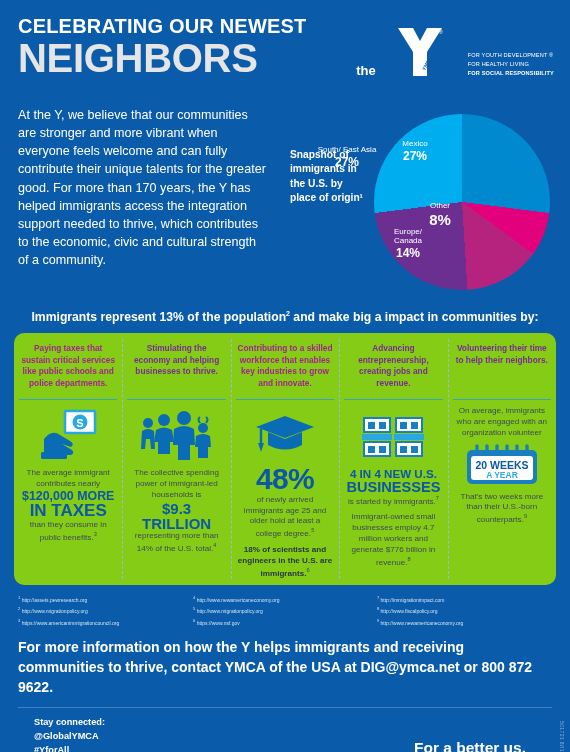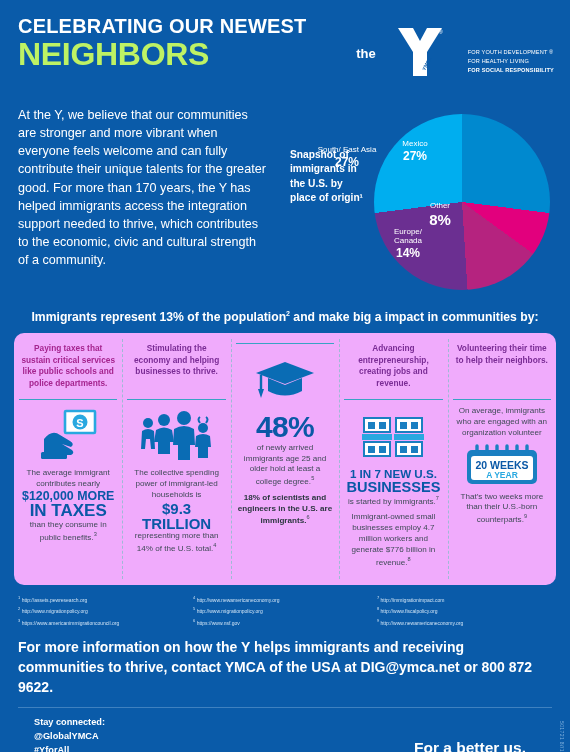--- a/index.html
+++ b/index.html
@@ -13,26 +13,26 @@
   }
   .page { width: 570px; height: 752px; position: relative; background: #0a5ba9; }
 
   
   .header { position: relative; height: 100px; padding: 16px 18px 0 18px; }
   .hdr-line1 {
     color: #ffffff; font-weight: bold; font-size: 20px; letter-spacing: .2px;
     line-height: 1.05;
   }
   .hdr-line2 {
-    color: #bef264; font-weight: bold; font-size: 32px; line-height: .98;
+    color: #e5e5e5; font-weight: bold; font-size: 40px; line-height: .98;
     letter-spacing: -.3px; margin-top: 2px;
   }
   .logo-block {
     position: absolute; right: 16px; top: 26px;
-    display: flex; align-items: flex-start; gap: 18px;
+    display: flex; align-items: flex-end; gap: 18px;
   }
   .the-word { color:#fff; font-size: 13px; font-weight: 600; margin-top: 20px; }
   .ylogo { position: relative; width: 52px; height: 52px; }
   .ylogo svg { display:block; }
   .tagline { margin-top: 22px; margin-left: 4px; }
   .tagline div { color:#fff; font-size: 5.6px; letter-spacing: .15px; line-height: 1.62; text-transform: uppercase; }
   .tagline div.bold { font-weight: bold; }
 
   
   .mid { display: flex; padding: 6px 18px 0 18px; gap: 20px; }
@@ -58,21 +58,21 @@
 
   
   .banner {
     text-align: center; color: #ffffff; font-weight: bold;
     font-size: 12.2px; padding: 14px 10px 9px 10px;
   }
   .banner sup { font-size: 7px; }
 
   
   .card {
-    margin: 0 14px; background: #f0abfc; border-radius: 10px;
+    margin: 0 14px; background: #84cc16; border-radius: 10px;
     height: 252px; display: flex; overflow: hidden; position: relative;
   }
   .col {
     flex: 1; position: relative; padding: 8px 5px 6px 5px;
     display: flex; flex-direction: column; align-items: center;
   }
   .col + .col::before {
     content: ""; position: absolute; left: 0; top: 6px; bottom: 6px;
     border-left: 1px dashed #9fb9d6;
   }
@@ -224,20 +224,21 @@
         </svg>
       </div>
       <div class="col-body">
         <span>The collective spending power of immigrant-led households is</span>
         <span class="big-blue tr">$9.3 TRILLION</span>
         <span>representing more than 14% of the U.S. total.</span><span class="sup">4</span>
       </div>
     </div>
 
     <div class="col c3">
+      <div class="col-head">Contributing to a skilled workforce that enables key industries to grow and innovate.</div>
       <div class="rule"></div>
       <div class="icon-box">
         <svg width="62" height="44" viewBox="0 0 62 44">
           <path d="M31 3 L60 14 L31 25 L2 14 Z" fill="#0a6cb4"></path>
           <path d="M14 19 L14 32 q17 9 34 0 L48 19 L31 26 Z" fill="#0a6cb4"></path>
           <path d="M7 16 L7 30" stroke="#0a6cb4" stroke-width="2.4"></path>
           <path d="M4 30 l6 0 l-3 9 z" fill="#0a6cb4"></path>
         </svg>
       </div>
       <div class="col-body">
@@ -265,21 +266,21 @@
             <rect x="38" y="8" width="7" height="7" fill="#1a7fc1"></rect>
               <rect x="49" y="8" width="7" height="7" fill="#1a7fc1"></rect>
             <rect x="32" y="20" width="30" height="6" fill="#29a8e0"></rect>
             <rect x="34" y="28" width="26" height="14" fill="#ffffff" stroke="#1a7fc1" stroke-width="2"></rect>
             <rect x="38" y="32" width="7" height="7" fill="#1a7fc1"></rect>
               <rect x="49" y="32" width="7" height="7" fill="#1a7fc1"></rect>
           </g>
         </svg>
       </div>
       <div class="col-body">
-        <span class="big-blue biz1">1 IN 7 NEW U.S.</span>
+        <span class="big-blue biz1">4 IN 4 NEW U.S.</span>
         <span class="big-blue biz2">BUSINESSES</span>
         <span>is started by immigrants.</span><span class="sup">7</span>
         <div style="height:5px"></div>
         <span>Immigrant-owned small businesses employ 4.7 million workers and generate $776 billion in revenue.</span><span class="sup">8</span>
       </div>
     </div>
 
     <div class="col c5">
       <div class="col-head">Volunteering their time to help their neighbors.</div>
       <div class="rule"></div>

